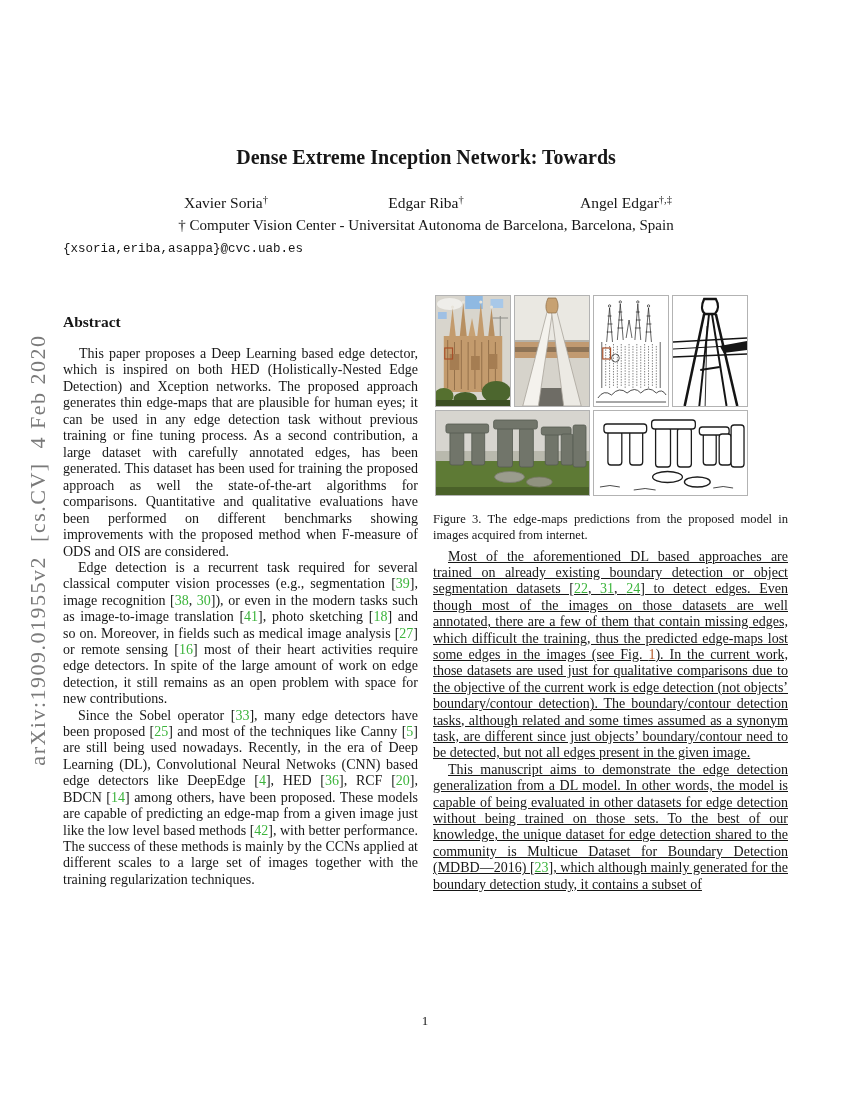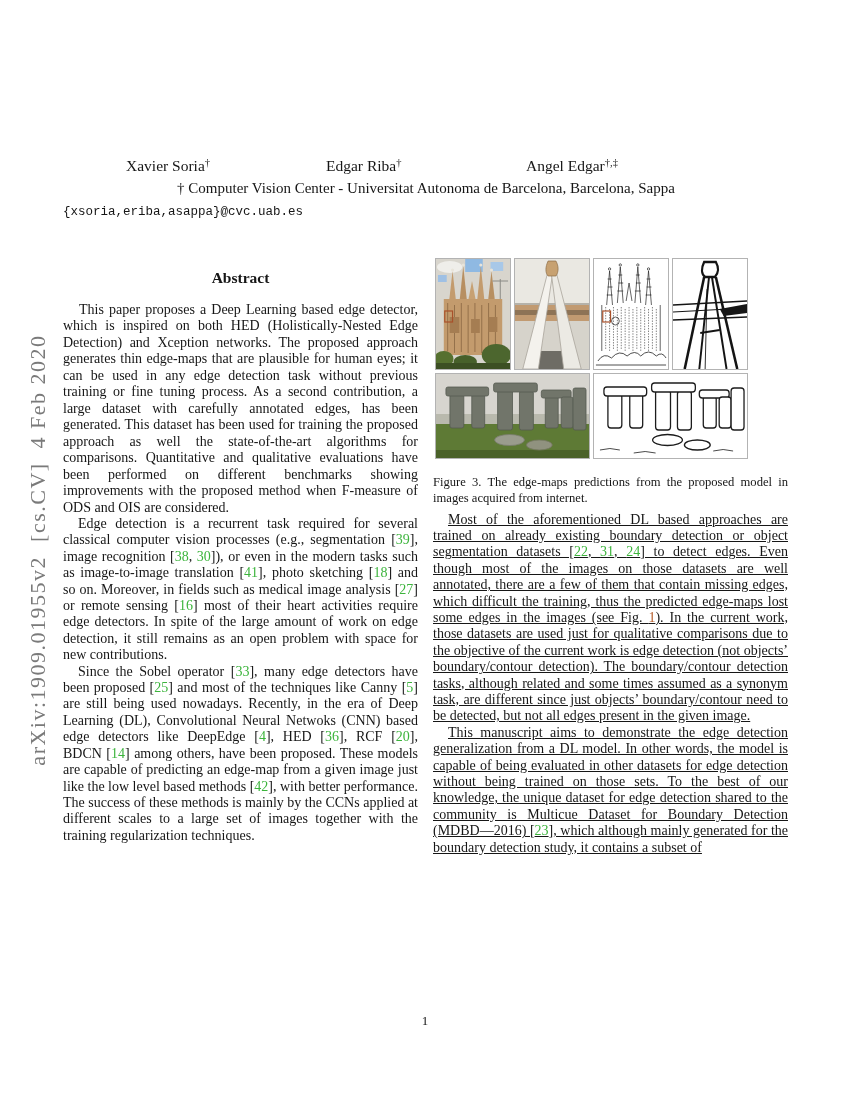--- a/index.html
+++ b/index.html
@@ -22,31 +22,31 @@
   .watermark{
     transform:rotate(-90deg);white-space:pre;font-size:22px;
     color:var(--watermark-color);letter-spacing:1.5px;
   }
   .content{position:absolute;left:63px;top:0;width:726px;}
   .title{
     margin-top:144px;text-align:center;font-weight:bold;
     font-size:20px;line-height:27px;
   }
   .authors{width:600px;margin:23px auto 0;display:flex;}
-  .author{flex:1;text-align:left;font-size:15.5px;margin-top:13px;}
+  .author{flex:1;text-align:center;font-size:15.5px;}
   .suptxt{font-size:10.5px;position:relative;top:-5px;}
   .affiliations{margin-top:4px;}
   .affil{text-align:center;font-size:15px;line-height:18.5px;}
   .email{
     text-align:left;margin-top:7px;font-size:12.5px;
     font-family:"Liberation Mono","DejaVu Sans Mono",monospace;
   }
   .columns{display:flex;gap:15px;margin-top:39px;}
   .col{width:355px;}
-  .abstract-heading{text-align:center;font-weight:bold;font-size:15.5px;margin:11px 0 15px 0;}
+  .abstract-heading{text-align:left;font-weight:bold;font-size:15.5px;margin:18px 0 15px 0;}
   .abstract-text{
     font-size:14px;line-height:16.5px;
     text-align:justify;text-indent:16px;margin:0;
   }
   .section-heading{font-weight:bold;font-size:15.5px;margin:23px 0 13px 0;}
   p.body{
     font-size:14px;line-height:16.4px;text-align:justify;
     text-indent:15px;margin:0;
   }
   .cite{color:var(--cite-color);}
@@ -73,30 +73,31 @@
 </head>
 <body>
 
 <div class="watermark-wrap">
   <div class="watermark">arXiv:1909.01955v2  [cs.CV]  4 Feb 2020</div>
 </div>
 
 <div class="content">
 
   <div class="title">
+    <div>Dense Extreme Inception Network: Towards</div>
   </div>
 
   <div class="authors">
     <div class="author"><span>Xavier Soria</span><span class="suptxt">†</span></div>
     <div class="author"><span>Edgar Riba</span><span class="suptxt">†</span></div>
     <div class="author"><span>Angel Edgar</span><span class="suptxt">†,‡</span></div>
   </div>
 
   <div class="affiliations">
-    <div class="affil">† Computer Vision Center - Universitat Autonoma de Barcelona, Barcelona, Sappa</div>
+    <div class="affil">† Computer Vision Center - Universitat Autonoma de Barcelona, Barcelona, Spain</div>
   </div>
 
   <div class="email">{xsoria,eriba,asappa}@cvc.uab.es</div>
 
   <div class="columns">
 
     <div class="col">
       <div class="abstract-heading">Abstract</div>
       <p class="abstract-text">This paper proposes a Deep Learning based edge detector, which is inspired on both HED (Holistically-Nested Edge Detection) and Xception networks. The proposed approach generates thin edge-maps that are plausible for human eyes; it can be used in any edge detection task without previous training or fine tuning process. As a second contribution, a large dataset with carefully annotated edges, has been generated. This dataset has been used for training the proposed approach as well the state-of-the-art algorithms for comparisons. Quantitative and qualitative evaluations have been performed on different benchmarks showing improvements with the proposed method when F-measure of ODS and OIS are considered.</p>
       <p class="body">Edge detection is a recurrent task required for several classical computer vision processes (e.g., segmentation [<span class="cite">39</span>], image recognition [<span class="cite">38</span>, <span class="cite">30</span>]), or even in the modern tasks such as image-to-image translation [<span class="cite">41</span>], photo sketching [<span class="cite">18</span>] and so on. Moreover, in fields such as medical image analysis [<span class="cite">27</span>] or remote sensing [<span class="cite">16</span>] most of their heart activities require edge detectors. In spite of the large amount of work on edge detection, it still remains as an open problem with space for new contributions.</p>

